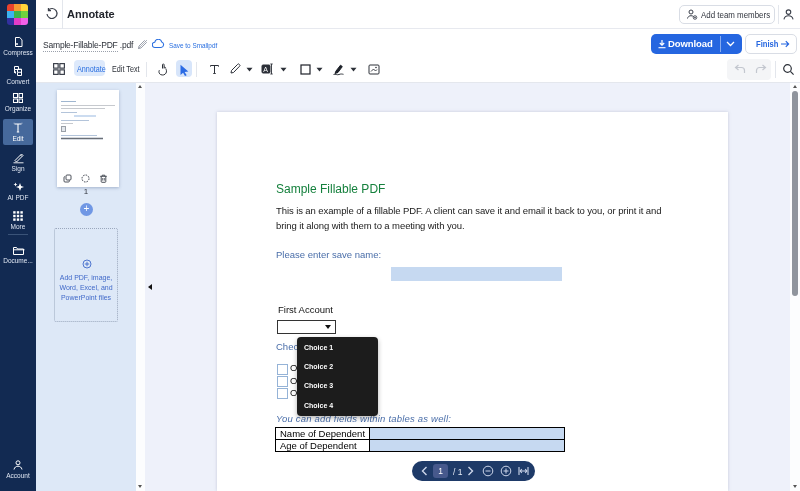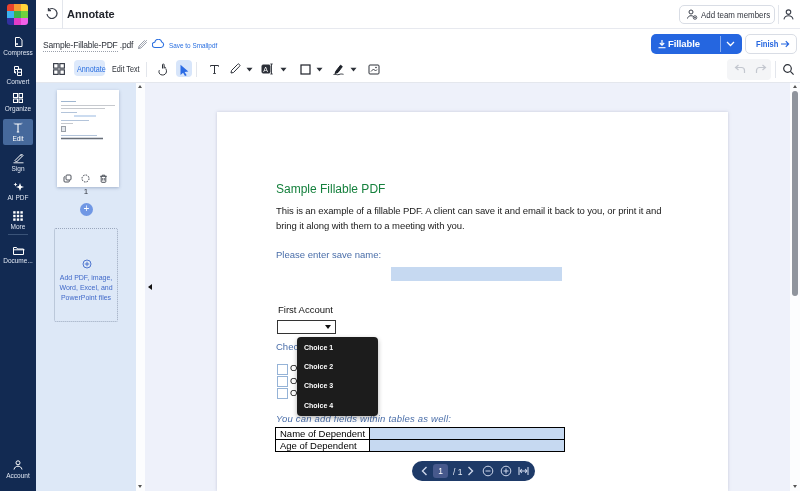--- a/index.html
+++ b/index.html
@@ -147,21 +147,21 @@
     </svg>
   <svg style="position:absolute;left:116px;top:10px;" width="14" height="11" viewBox="0 0 14 11" fill="none" stroke="#2a6fe0" stroke-width="1.1">
       <path d="M3.5 8.5h-.4a2.6 2.6 0 0 1-.4-5.2 3.6 3.6 0 0 1 7-0.4 2.9 2.9 0 0 1-.7 5.6h-5.5z"></path>
     </svg>
   <div style="position:absolute;left:133px;top:12px;font-size:7.5px;color:#2a6fe0;transform:scaleX(.85);transform-origin:left center;">Save to Smallpdf</div>
   <div style="position:absolute;left:615px;top:5px;width:91px;height:20px;background:#2566e0;border-radius:5px;"></div>
   <svg style="position:absolute;left:621px;top:10px;" width="10" height="10" viewBox="0 0 10 10" fill="none" stroke="#fff" stroke-width="1.2">
       <path d="M5 1v5M2.8 4 5 6.2 7.2 4"></path>
       <path d="M1.5 8.7h7" stroke-width="1.1"></path>
     </svg>
-  <div style="position:absolute;left:632px;top:9px;font-size:9.5px;letter-spacing:-0.1px;font-weight:bold;color:#fff;">Fillable</div>
+  <div style="position:absolute;left:632px;top:9px;font-size:9.5px;letter-spacing:-0.1px;font-weight:bold;color:#fff;">Download</div>
   <div style="position:absolute;left:684px;top:7px;width:1px;height:16px;background:rgba(255,255,255,.45);"></div>
   <svg style="position:absolute;left:690px;top:12px;" width="9" height="6" viewBox="0 0 9 6" fill="none" stroke="#fff" stroke-width="1.3">
       <path d="M1 1l3.5 3.5L8 1"></path>
     </svg>
   <div style="position:absolute;left:709px;top:5px;width:52px;height:20px;background:#fff;border:1px solid #d9dde5;border-radius:5px;"></div>
   <div style="position:absolute;left:720px;top:9px;font-size:9.5px;font-weight:bold;color:#2566e0;transform:scaleX(.8);transform-origin:left center;">Finish</div>
   <svg style="position:absolute;left:744px;top:11px;" width="10" height="8" viewBox="0 0 10 8" fill="none" stroke="#2566e0" stroke-width="1.2">
       <path d="M1 4h7.5M5.8 1.2 8.6 4 5.8 6.8"></path>
     </svg>
 </div>

